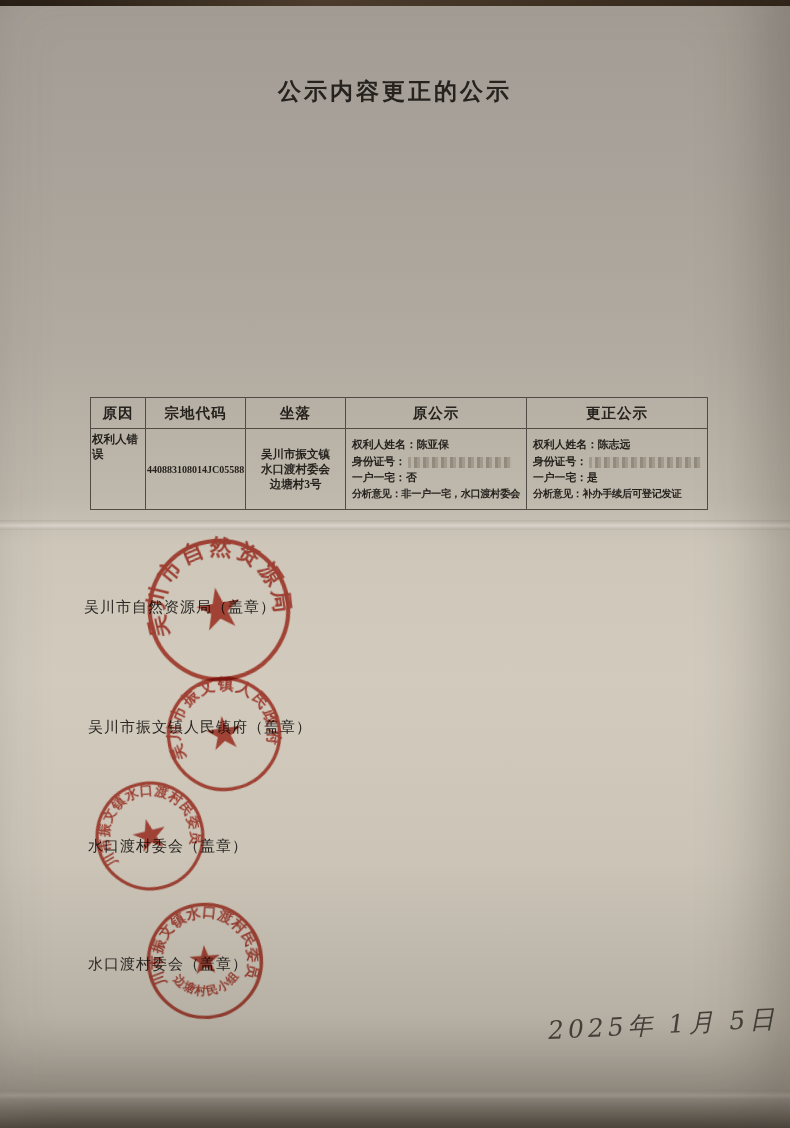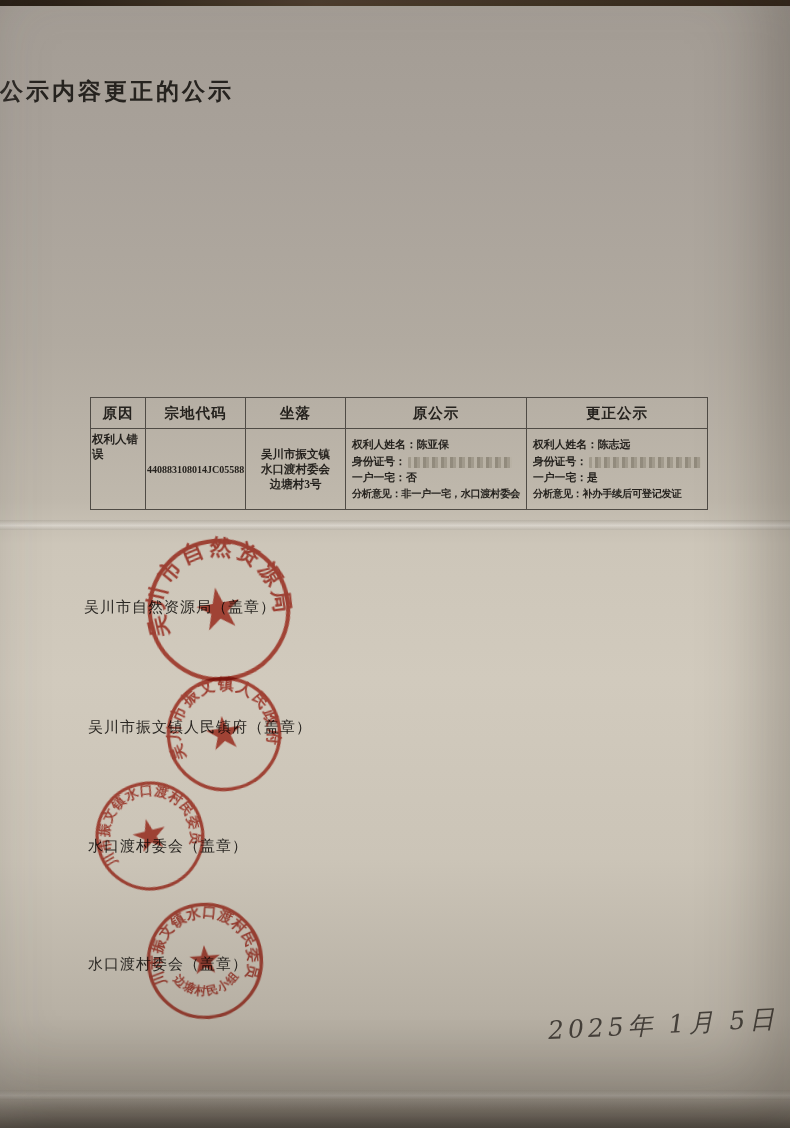--- a/index.html
+++ b/index.html
@@ -15,21 +15,21 @@
   .vignette{position:absolute;inset:0;pointer-events:none;
        box-shadow:inset -22px -34px 70px rgba(40,32,24,.28),
                   inset 16px 10px 46px rgba(255,255,255,.07);}
   .fold{position:absolute;left:0;width:100%;height:10px;pointer-events:none;
        background:linear-gradient(180deg,rgba(0,0,0,.07),rgba(255,255,255,.30) 55%,rgba(0,0,0,.06));}
   .fold.f1{top:514px;}
   .fold.f2{top:1084px;opacity:.5;}
   .bottom-shade{position:absolute;bottom:0;left:0;width:100%;height:30px;
        background:linear-gradient(180deg,rgba(60,50,40,0),rgba(58,50,42,.35) 60%,rgba(38,32,26,.55));}
 
-  .title{position:absolute;top:70px;left:0;width:100%;
+  .title{position:absolute;top:70px;left:0;width:100%;text-align:center;
        font-size:23px;font-weight:bold;letter-spacing:3px;color:#26231f;}
   .para{position:absolute;top:186px;left:75px;width:664px;font-size:15.2px;
        line-height:29.5px;text-align:justify;text-indent:2em;color:#2a2723;}
 
   table.tbl{position:absolute;top:391px;left:90px;width:618px;
        border-collapse:collapse;color:#25221e;}
   .tbl th,.tbl td{border:1.5px solid #4f4b45;}
   .tbl th{height:28px;font-size:14.5px;font-weight:bold;letter-spacing:1px;}
   .cell-reason{vertical-align:top;text-align:left;font-size:11.5px;
        font-weight:bold;padding-top:3px;height:76px;}

